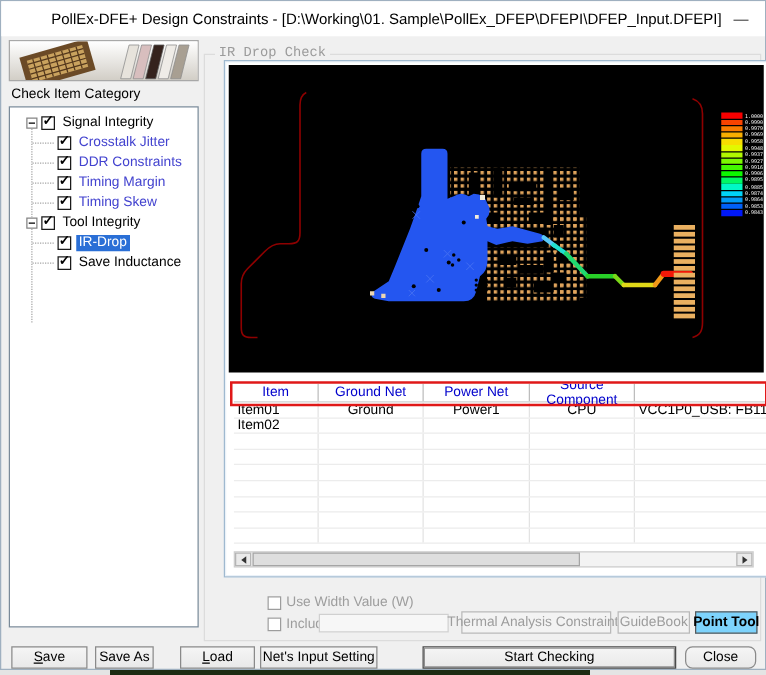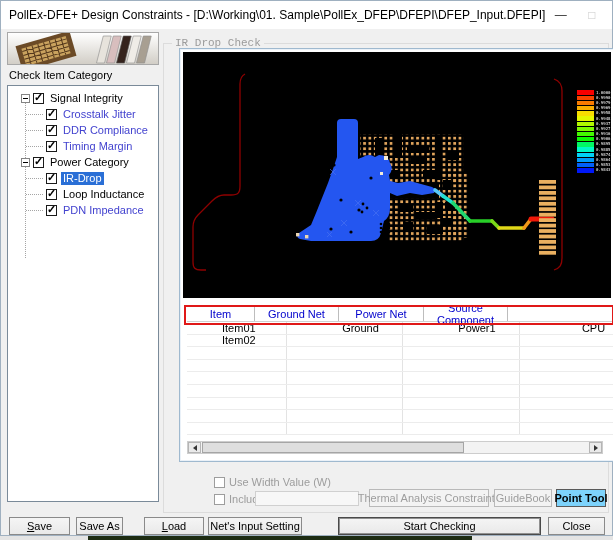--- a/index.html
+++ b/index.html
@@ -4,21 +4,21 @@
 <style>
   * { margin:0; padding:0; box-sizing:border-box; }
   html,body { width:613px; height:540px; overflow:hidden; background:#e4e4e4;
               font-family:"Liberation Sans", sans-serif; font-size:11px; color:#000; }
   .window { position:absolute; left:0; top:0; width:613px; height:536px;
             background:#f0f0f0; border:1px solid #9fb0c0; }
   .behind-strip { position:absolute; left:88px; top:536px; width:384px; height:4px; background:#1d2c13; }
 
   
   .titlebar { position:absolute; left:0; top:0; width:100%; height:28px; background:#fff;
-              display:flex; align-items:center; }
+              display:flex; align-items:center;padding-left:32px; }
   .title { padding-left:8px; font-size:12px; white-space:nowrap; }
   .controls { margin-left:auto; display:flex; height:100%; }
   .ctrl { width:31px; height:100%; display:flex; align-items:center; justify-content:center;
           font-size:12px; color:#333; cursor:default; }
   .ctrl.max { color:#c9c9c9; }
 
   
   .banner { position:absolute; left:6px; top:31px; width:152px; height:33px;
             border:1px solid #a8a8a8; background:linear-gradient(#fdfdfd,#d4d0c8); overflow:hidden; }
   .cat-label { position:absolute; left:8px; top:68px; }
@@ -59,21 +59,21 @@
               border:2px solid var(--c-annotation); z-index:5; pointer-events:none; }
   .rtable { position:absolute; left:7px; top:258px; width:426px; height:133px; background:#fff;
             overflow:hidden; }
   .thead { display:flex; height:15px; align-items:center; border-bottom:1px solid #d0d0d0; }
   .hcell { color:var(--c-table_header); text-align:center; border-right:1px solid #bdbdbd;
            flex:none; height:100%; display:flex; align-items:center; justify-content:center; }
   .c0 { width:68px; } .c1 { width:84px; } .c2 { width:85px; } .c3 { width:84px; }
   .hcell.c4 { width:110px; justify-content:flex-end; border-right:none; padding-right:2px; }
   .trowt { display:flex; height:12.6px; border-bottom:1px solid #ececec; }
   .tc { border-right:1px solid #e3e3e3; height:100%; display:flex; align-items:center;
-        justify-content:center; overflow:hidden; flex:none; white-space:nowrap;margin-left:32px; }
+        justify-content:center; overflow:hidden; flex:none; white-space:nowrap; }
   .tc.c0 { justify-content:flex-start; padding-left:3px; }
   .tc.c4 { width:112px; justify-content:flex-end; border-right:none; }
 
   .hscroll { position:absolute; left:7px; top:392px; width:416px; height:13px; background:#f3f3f3;
              border:1px solid #cdcdcd; display:flex; }
   .sbtn { width:13px; height:100%; background:#eaeaea; border:1px solid #b5b5b5; flex:none;
           display:flex; align-items:center; justify-content:center; }
   .tri-l { width:0; height:0; border:3px solid transparent; border-right:4px solid #333; margin-left:-3px; }
   .tri-r { width:0; height:0; border:3px solid transparent; border-left:4px solid #333; margin-right:-3px; }
   .sthumb { width:262px; background:#dedede; border:1px solid #a5a5a5; margin-left:1px; flex:none; }
@@ -150,54 +150,54 @@
       <div class="trow child blue">
 
         <span class="cb checked"></span>
         <span class="tlabel">Crosstalk Jitter</span>
       </div>
 
 
       <div class="trow child blue">
 
         <span class="cb checked"></span>
-        <span class="tlabel">DDR Compliance</span>
+        <span class="tlabel">DDR Constraints</span>
       </div>
 
 
       <div class="trow child blue">
 
         <span class="cb checked"></span>
         <span class="tlabel">Timing Margin</span>
       </div>
 
+      <div class="trow child blue">
+
+        <span class="cb checked"></span>
+        <span class="tlabel">Timing Skew</span>
+      </div>
 
       <div class="trow parent">
         <span class="expander"></span>
         <span class="cb checked"></span>
-        <span class="tlabel">Power Category</span>
+        <span class="tlabel">Tool Integrity</span>
       </div>
 
       <div class="trow child selected">
 
         <span class="cb checked"></span>
         <span class="tlabel">IR-Drop</span>
       </div>
 
       <div class="trow child">
 
         <span class="cb checked"></span>
-        <span class="tlabel">Loop Inductance</span>
-      </div>
-
-      <div class="trow child blue">
-
-        <span class="cb checked"></span>
-        <span class="tlabel">PDN Impedance</span>
-      </div>
+        <span class="tlabel">Save Inductance</span>
+      </div>
+
     </div>
 
   <div class="groupbox">
     <div class="gb-label">IR Drop Check</div>
 
     <div class="panel3d">
 
       <div class="pcb">
         <svg width="428" height="246" viewBox="0 0 428 246">
           <defs>
@@ -500,18 +500,18 @@
     <span></span>
       <span class="u">L</span>
       <span>oad</span>
   </div>
   <div class="fbtn" style="left:207px; width:94px;">
     <span>Net's Input Setting</span>
   </div>
   <div class="fbtn default" style="left:337px; width:203px;">
     <span>Start Checking</span>
   </div>
-  <div class="fbtn" style="left:547px; width:57px;">
+  <div class="fbtn" style="left:547px; width:57px;border-radius:6px;">
     <span>Close</span>
   </div>
 </div>
 
 <div class="behind-strip"></div>
 
 </body></html>

